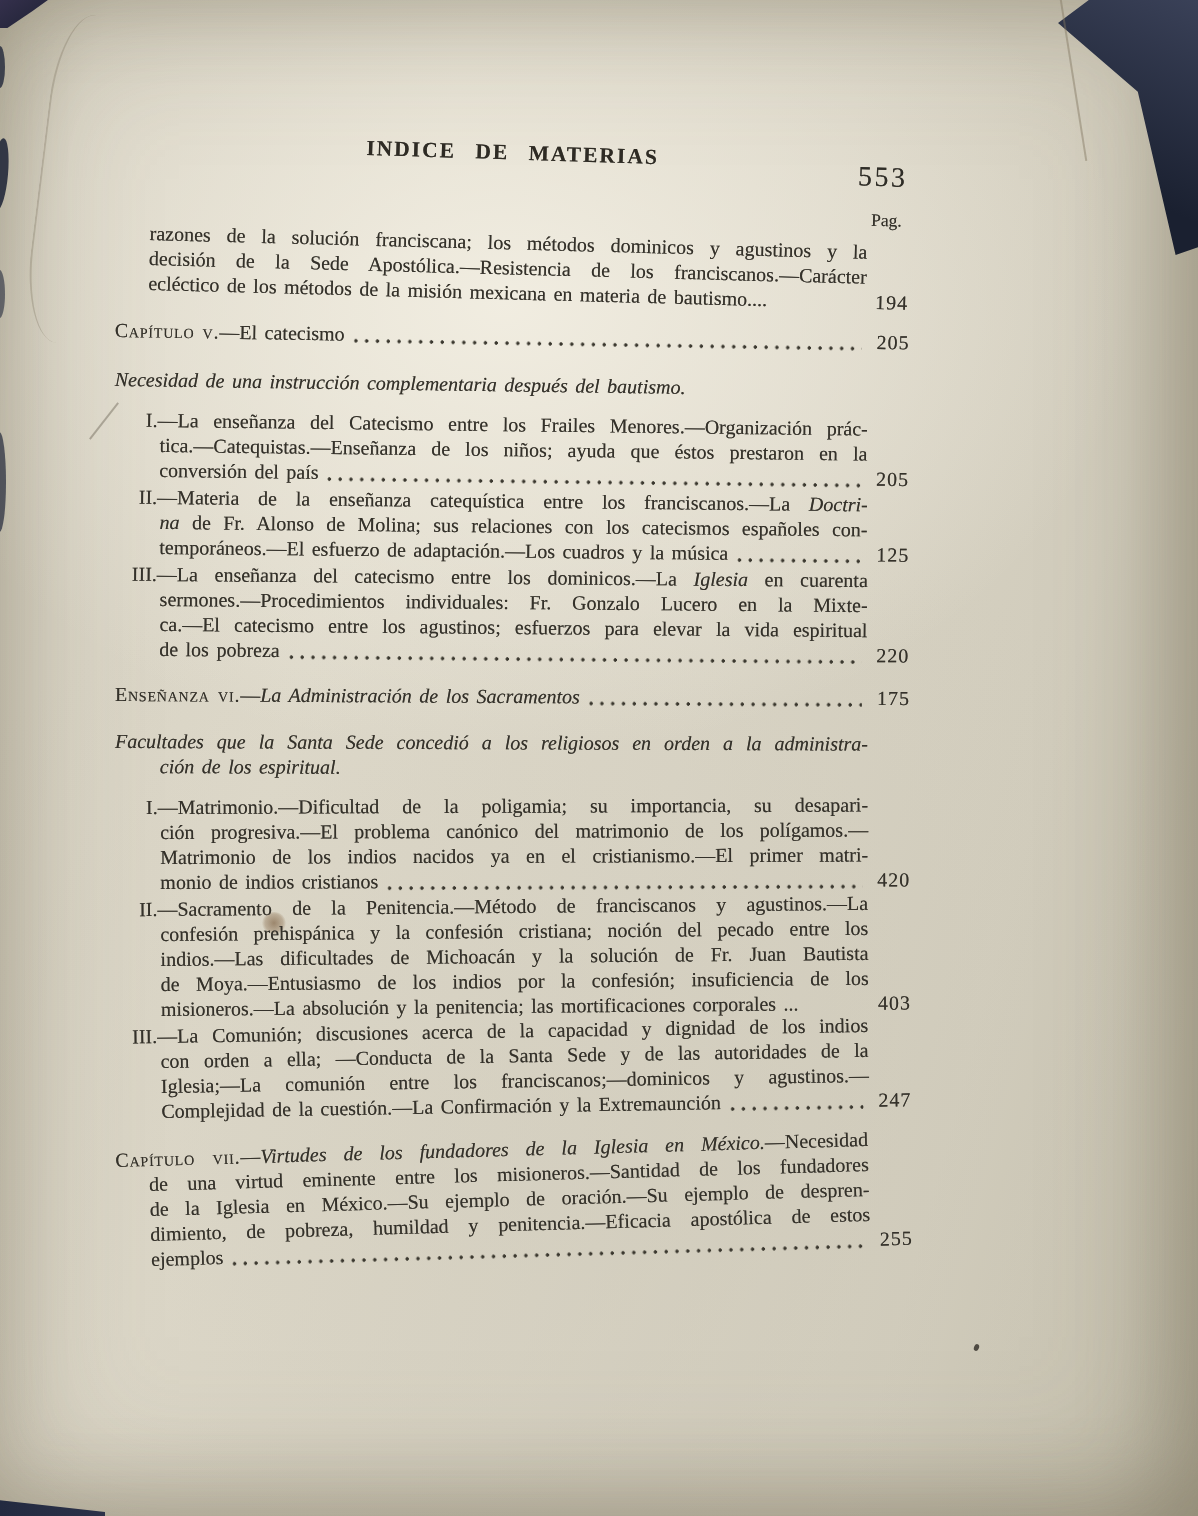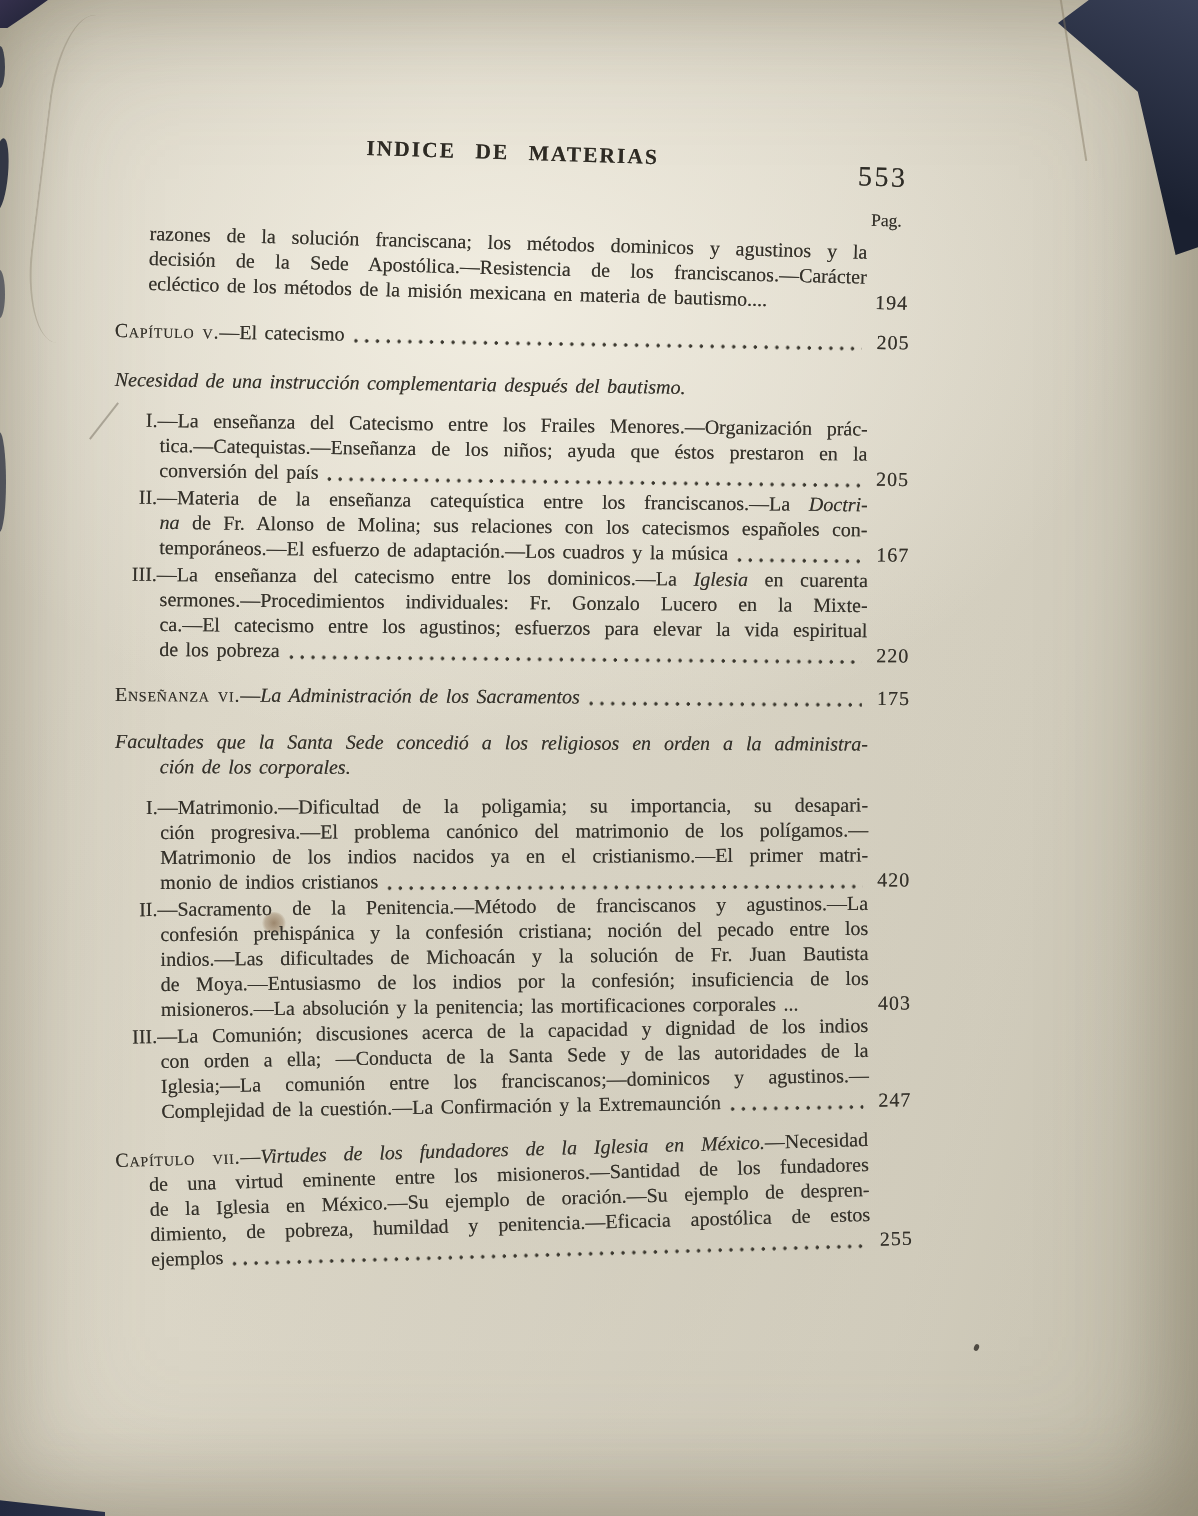--- a/index.html
+++ b/index.html
@@ -122,21 +122,21 @@
             <span class="dots"></span>
             <span class="pg">205</span>
           </div>
         </div>
         <div class="block" style="margin-top: 2px; margin-left: 45px; transform: rotate(0.6deg);">
           <div class="ln jst" style="margin-left: -21px;"><span><span>II.—Materia de la enseñanza catequística entre los franciscanos.—La </span><span class="it">Doctri-</span></span></div>
           <div class="ln jst"><span><span class="it">na</span><span> de Fr. Alonso de Molina; sus relaciones con los catecismos españoles con-</span></span></div>
           <div class="ln ldr">
             <span class="txt"><span>temporáneos.—El esfuerzo de adaptación.—Los cuadros y la música</span></span>
             <span class="dots"></span>
-            <span class="pg">167</span>
+            <span class="pg">125</span>
           </div>
         </div>
         <div class="block" style="margin-top: 2px; margin-left: 45px; transform: rotate(0.5deg);">
           <div class="ln jst" style="margin-left: -28px;"><span><span>III.—La enseñanza del catecismo entre los dominicos.—La </span><span class="it">Iglesia</span><span> en cuarenta</span></span></div>
           <div class="ln jst"><span><span>sermones.—Procedimientos individuales: Fr. Gonzalo Lucero en la Mixte-</span></span></div>
           <div class="ln jst"><span><span>ca.—El catecismo entre los agustinos; esfuerzos para elevar la vida espiritual</span></span></div>
           <div class="ln ldr">
             <span class="txt"><span>de los pobreza</span></span>
             <span class="dots"></span>
             <span class="pg">220</span>
@@ -144,21 +144,21 @@
         </div>
         <div class="block" style="margin-top: 20px; margin-left: 0px; transform: rotate(0.3deg);">
           <div class="ln ldr">
             <span class="txt"><span class="sc">Enseñanza vi.</span><span>—</span><span class="it">La Administración de los Sacramentos</span></span>
             <span class="dots"></span>
             <span class="pg">175</span>
           </div>
         </div>
         <div class="block" style="margin-top: 22px; margin-left: 0px; transform: rotate(0.2deg);">
           <div class="ln jst"><span><span class="it">Facultades que la Santa Sede concedió a los religiosos en orden a la administra-</span></span></div>
-          <div class="ln" style="padding-left: 45px;"><span><span class="it">ción de los corporales.</span></span></div>
+          <div class="ln" style="padding-left: 45px;"><span><span class="it">ción de los espiritual.</span></span></div>
         </div>
         <div class="block" style="margin-top: 16px; margin-left: 45px; transform: rotate(-0.2deg);">
           <div class="ln jst" style="margin-left: -14px;"><span><span>I.—Matrimonio.—Dificultad de la poligamia; su importancia, su desapari-</span></span></div>
           <div class="ln jst"><span><span>ción progresiva.—El problema canónico del matrimonio de los polígamos.—</span></span></div>
           <div class="ln jst"><span><span>Matrimonio de los indios nacidos ya en el cristianismo.—El primer matri-</span></span></div>
           <div class="ln ldr">
             <span class="txt"><span>monio de indios cristianos</span></span>
             <span class="dots"></span>
             <span class="pg">420</span>
           </div>

